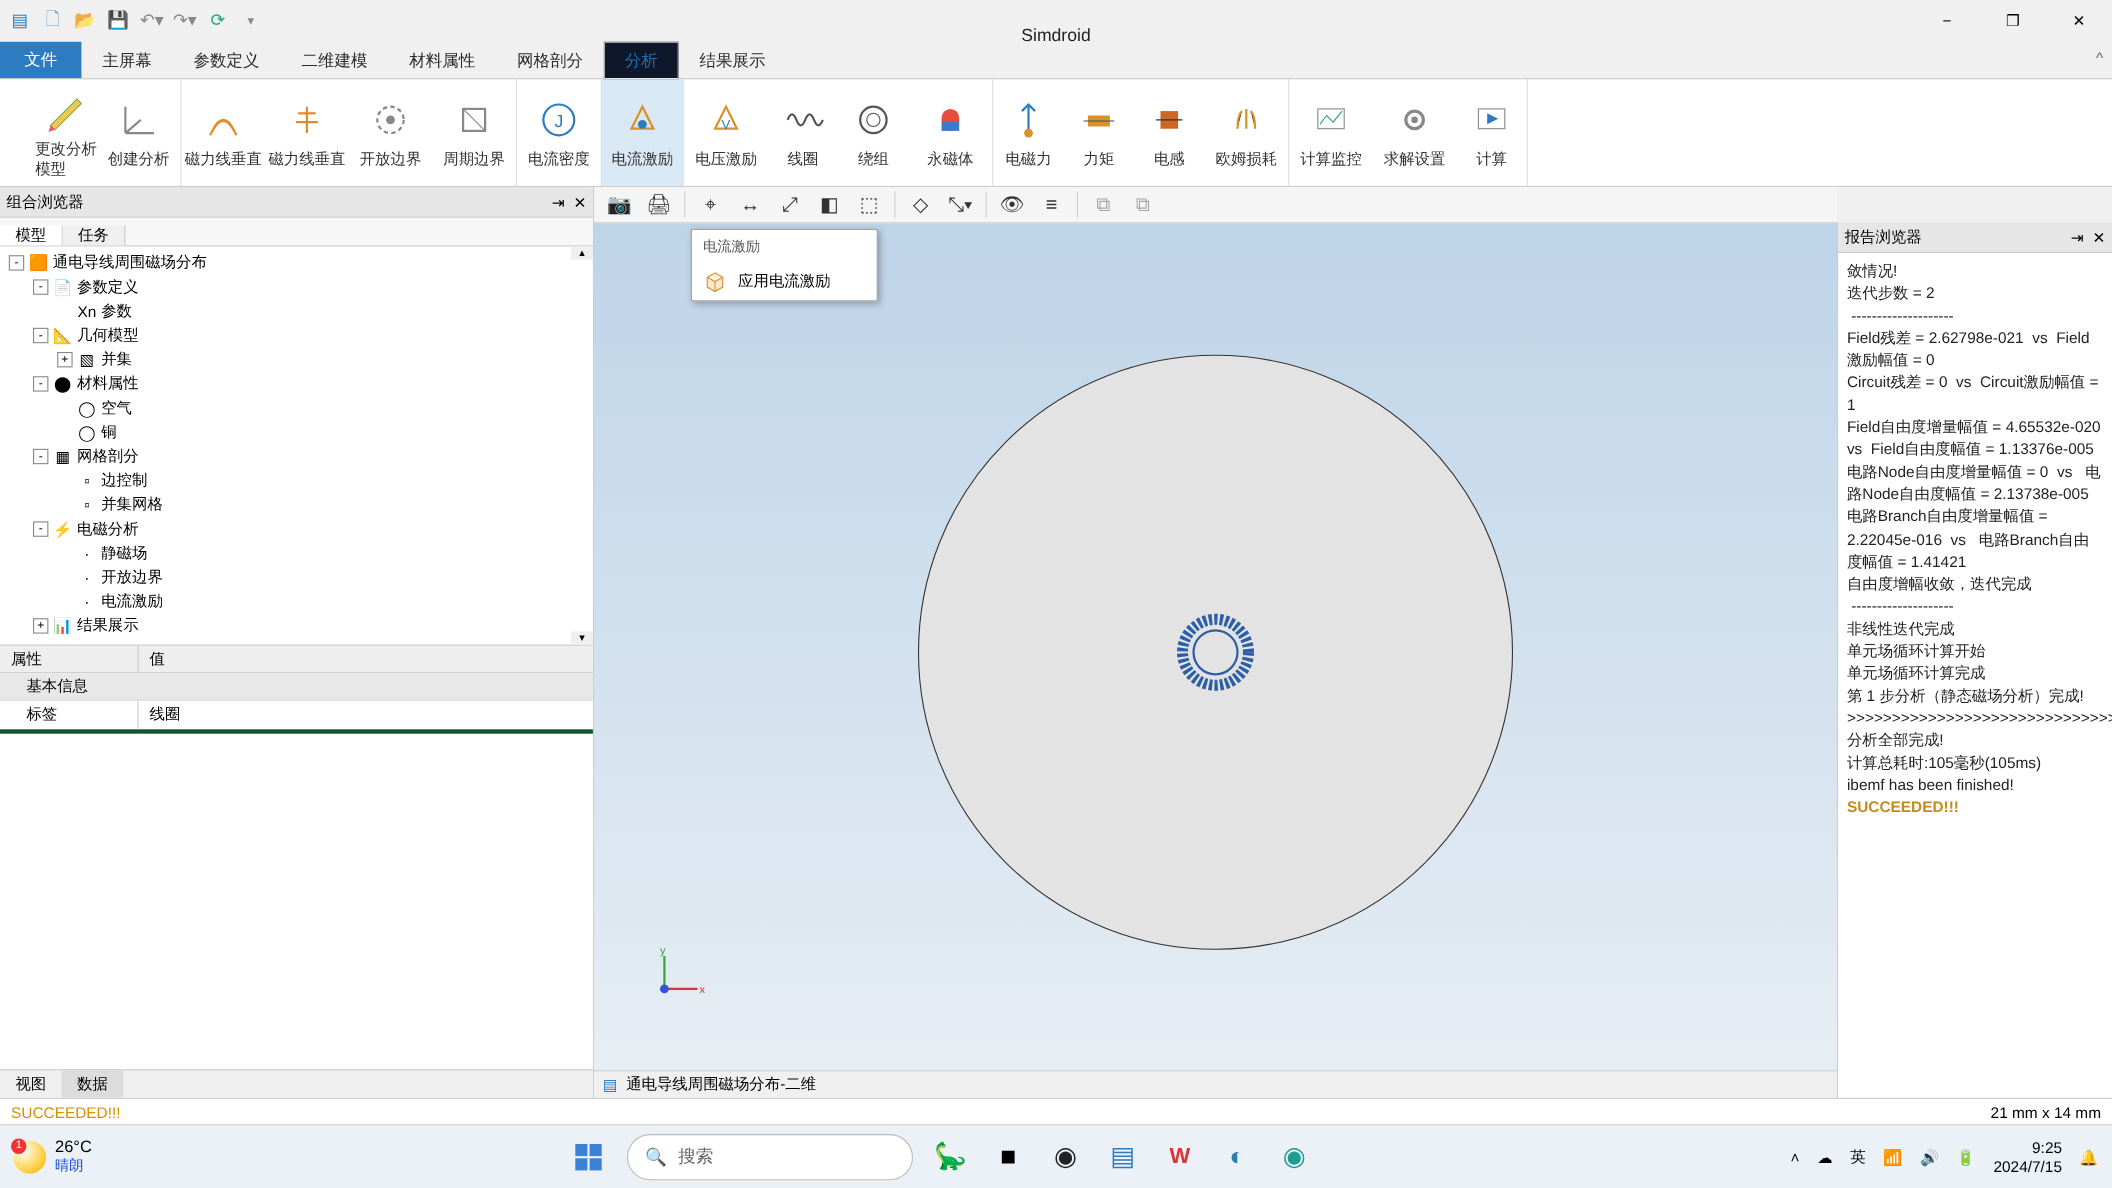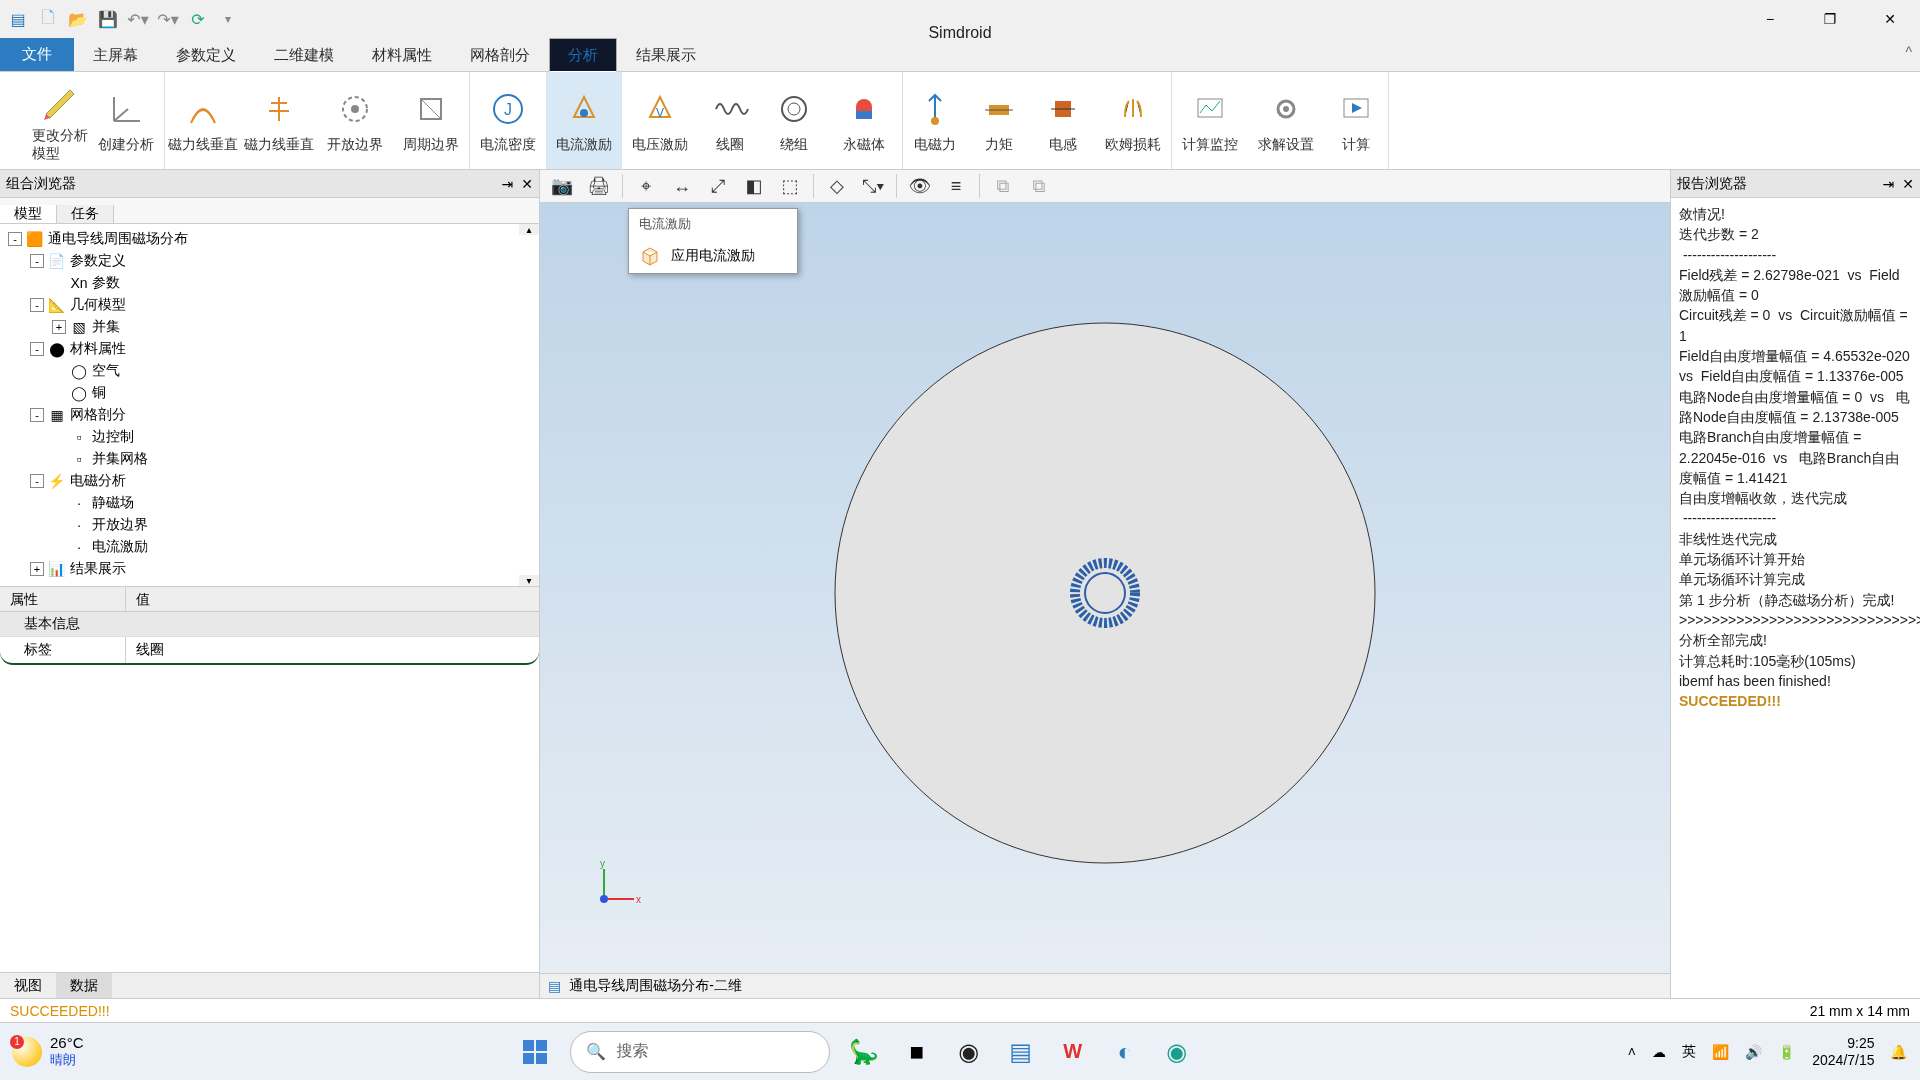--- a/index.html
+++ b/index.html
@@ -42,39 +42,39 @@
 .tog { width: 14px; height: 14px; border: 1px solid #888; display: inline-flex; align-items: center; justify-content: center; font-size: 11px; line-height: 1; margin-right: 4px; background: #fff; }
 .icn { width: 18px; display: inline-flex; justify-content: center; margin-right: 4px; }
 .tree-scroll { position: absolute; right: 0; top: 0; width: 20px; height: 100%; background: #f0f0f0; display: flex; flex-direction: column; justify-content: space-between; align-items: center; font-size: 10px; }
 .tree-scroll .bar { flex: 1; background: #fff; width: 100%; }
 
 .prop-header { height: 26px; background: #eee; display: flex; font-size: 14px; border-top: 1px solid #ccc; border-bottom: 1px solid #ccc; }
 .prop-col1 { width: 126px; padding: 4px 10px; border-right: 1px solid #ccc; }
 .prop-col2 { flex: 1; padding: 4px 10px; }
 .prop-body { flex: 0 0 360px; background: #fff; font-size: 14px; }
 .prop-section { background: #e8e8e8; padding: 3px 24px; border-bottom: 1px solid #ddd; }
-.prop-row { display: flex; border-bottom: 2px solid #14532d; border-radius: 13px; }
+.prop-row { display: flex; border-bottom: 4px solid #14532d; }
 .left-bottom-tabs { height: 26px; display: flex; background: #efefef; border-top: 1px solid #ccc; }
 .lbt { padding: 0 14px; display: flex; align-items: center; font-size: 14px; }
 .lbt.active { background: #dcdcdc; }
 
 
 .canvas-col { flex: 1; display: flex; flex-direction: column; background: linear-gradient(#bcd3e8,#e8eef4); min-width: 0; }
 .canvas-toolbar { height: 38px; background: #f5f5f5; display: flex; align-items: center; gap: 10px; padding: 0 10px; border-bottom: 1px solid #ccc; position: relative; }
 .ctb-sep { width: 1px; height: 24px; background: #ccc; }
 .ctb-ico { width: 26px; height: 26px; display: flex; align-items: center; justify-content: center; font-size: 18px; color: #333; }
 .dropdown-pop { position: absolute; top: 38px; left: 88px; width: 170px; background: #fff; border: 1px solid #999; box-shadow: 2px 2px 6px rgba(0,0,0,.3); z-index: 10; }
 .dd-head { padding: 6px 10px; font-size: 13px; color: #555; }
 .dd-item { display: flex; align-items: center; gap: 10px; padding: 6px 10px; font-size: 14px; }
 .viewport { flex: 1; position: relative; }
 .axes { position: absolute; left: 52px; bottom: 62px; }
 .doc-tab { height: 28px; background: #f0f0f0; display: flex; align-items: center; padding: 0 8px; font-size: 14px; gap: 8px; border-top: 1px solid #ccc; }
 
 
-.right-col { width: 250px; background: #fff; border-left: 1px solid #ccc; display: flex; flex-direction: column; }
+.right-col { width: 250px; background: #fff; border-left: 1px solid #ccc; display: flex; flex-direction: column; margin-top: 32px; }
 .report-body { flex: 1; overflow: hidden; font-family: Consolas, monospace; font-size: 14px; padding: 6px 8px; white-space: pre-wrap; line-height: 1.45; color: #222; }
 .succ { color: #c58a1e; font-weight: bold; }
 
 
 .status { height: 24px; background: #fff; display: flex; align-items: center; justify-content: space-between; padding: 0 10px; font-size: 14px; border-top: 1px solid #ccc; }
 .status .succ2 { color: #d98f00; }
 
 
 .taskbar { height: 58px; background: #ecf1f7; display: flex; align-items: center; padding: 16px 12px; justify-content: space-between; border-top: 1px solid #ccc; }
 .tb-left { display: flex; align-items: center; gap: 8px; }

